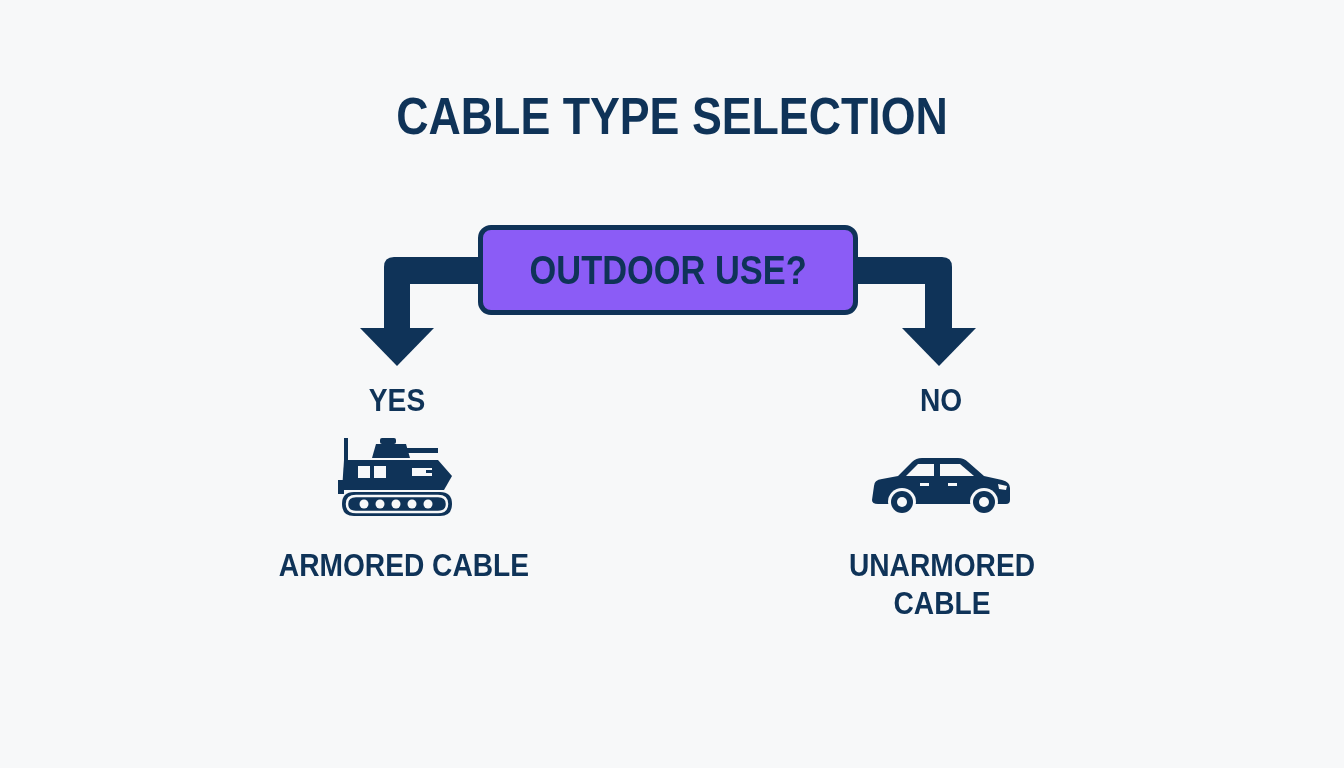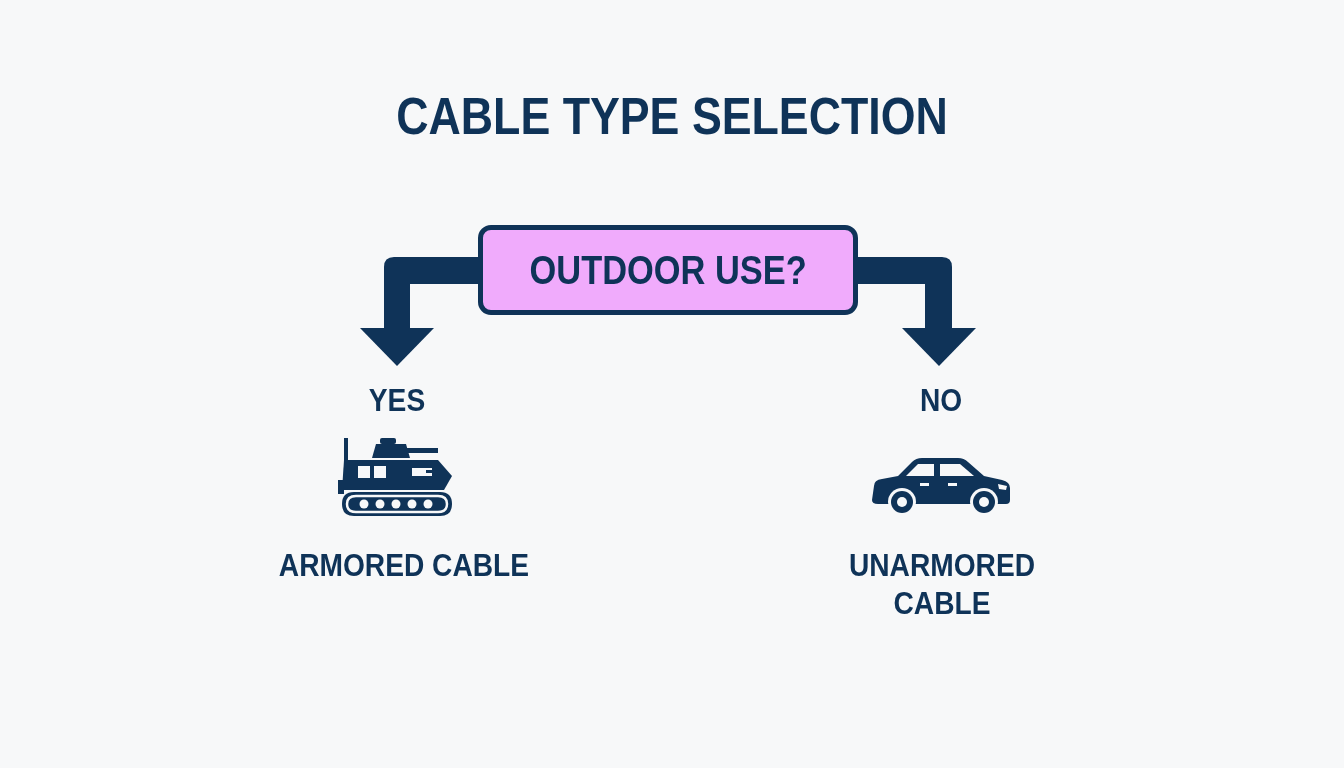--- a/index.html
+++ b/index.html
@@ -36,21 +36,21 @@
       height: 768px;
     }
     .question-box {
       position: absolute;
       left: 478px;
       top: 225px;
       width: 370px;
       height: 80px;
       border: 5px solid #0f3358;
       border-radius: 13px;
-      background: #f0abfc;
+      background: #8b5cf6;
       display: flex;
       align-items: center;
       justify-content: center;
       box-sizing: content-box;
     }
     .question-text {
       font-size: 40px;
       font-weight: 700;
       transform: scaleX(0.86);
       white-space: nowrap;

